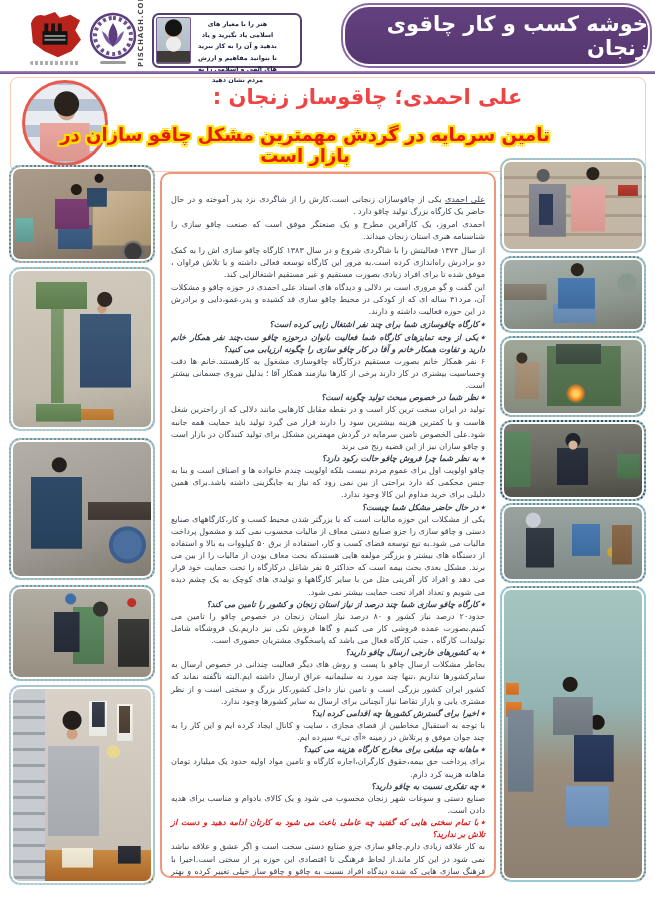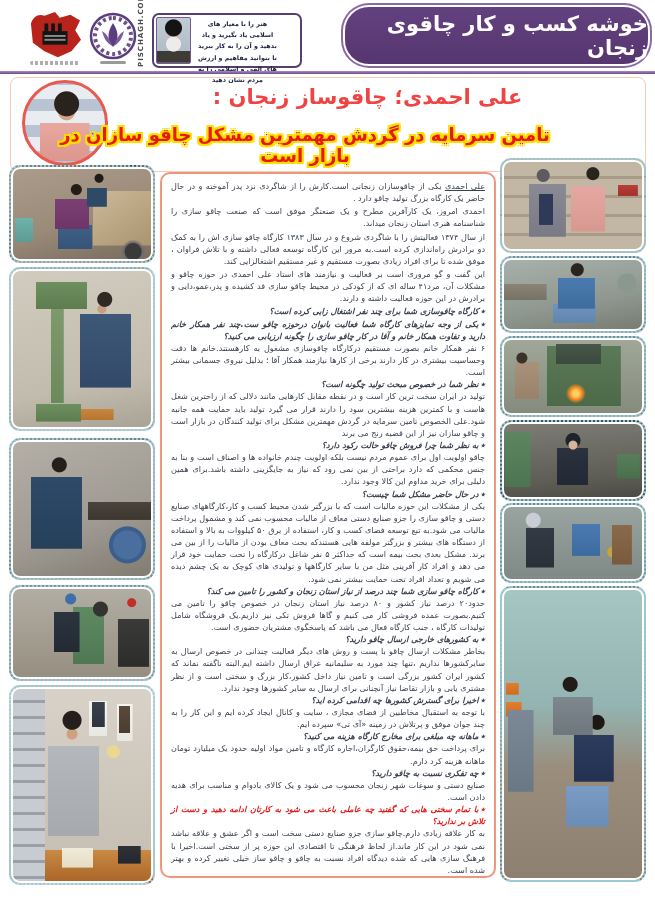--- a/index.html
+++ b/index.html
@@ -40,21 +40,21 @@
       linear-gradient(#e8a8a0,#dc968e) 50% 96%/62% 48% no-repeat,
       repeating-linear-gradient(0deg,#b8c4d4 0 12px,#e9edf1 12px 26px);}
   .main-title{left:130px;right:50px;top:85px;text-align:center;font-size:21px;font-weight:bold;
     color:#ef4444;letter-spacing:0;}
   .sub-title{left:40px;right:85px;top:124px;text-align:center;font-size:18px;font-weight:bold;color:#e8180c;
     text-shadow:-2px -2px 0 #ffdf00,2px -2px 0 #ffdf00,-2px 2px 0 #ffdf00,2px 2px 0 #ffdf00,
                 0 -2px 0 #ffdf00,0 2px 0 #ffdf00,-2px 0 0 #ffdf00,2px 0 0 #ffdf00;}
 
   
   .article-box{left:160px;top:172px;width:336px;height:706px;border:2px solid #ef967e;border-radius:10px;
-    box-sizing:border-box;padding:6px 9px 4px 9px;overflow:hidden;background:#fff;}
+    box-sizing:border-box;padding:19px 9px 4px 9px;overflow:hidden;background:#fff;}
   .article-box p{margin:0;font-size:8.1px;line-height:1.5;color:#3c4250;text-align:justify;}
   .intro p{margin-bottom:1px;}
   .intro-name{text-decoration:underline;}
   .question{color:#e2552b;font-weight:bold;text-align:right;margin-top:1px;font-style:italic;}
   .question.red{color:#e31b1b;}
   .qmark{margin-left:2px;}
 
   
   .ph{border:2px dotted #8ecfe8;border-radius:11px;box-shadow:inset 0 0 0 2px #ffffff;
       background-repeat:no-repeat;box-sizing:border-box;}
@@ -220,21 +220,21 @@
   <div class="abs ph r3"></div>
   <div class="abs ph r4"></div>
   <div class="abs ph r5"></div>
   <div class="abs ph r6"></div>
 
   <div class="abs article-box">
     <div class="intro">
       <p><span class="intro-name">علی احمدی</span><span> یکی از چاقوسازان زنجانی است.کارش را از شاگردی نزد پدر آموخته و در حال حاضر یک کارگاه بزرگ تولید چاقو دارد .</span></p>
       <p>احمدی امروز، یک کارآفرین مطرح و یک صنعتگر موفق است که صنعت چاقو سازی را شناسنامه هنری استان زنجان میداند.</p>
       <p>از سال ۱۳۷۴ فعالیتش را با شاگردی شروع و در سال ۱۳۸۳ کارگاه چاقو سازی اش را به کمک دو برادرش راه‌اندازی کرده است.به مرور این کارگاه توسعه فعالی داشته و با تلاش فراوان ، موفق شده تا برای افراد زیادی بصورت مستقیم و غیر مستقیم اشتغالزایی کند.</p>
-      <p>این گفت و گو مروری است بر فعالیت و نیازمند های استاد علی احمدی در حوزه چاقو و مشکلات آن، مرد۴۱ ساله ای که از کودکی در محیط چاقو سازی قد کشیده و پدر،عمو،دایی و برادرش در این حوزه فعالیت داشته و دارند.</p>
+      <p>این گفت و گو مروری است بر دلالی و دیدگاه های استاد علی احمدی در حوزه چاقو و مشکلات آن، مرد۴۱ ساله ای که از کودکی در محیط چاقو سازی قد کشیده و پدر،عمو،دایی و برادرش در این حوزه فعالیت داشته و دارند.</p>
     </div>
 
     <p class="question"><span class="qmark">٭</span><span>کارگاه چاقوسازی شما برای چند نفر اشتغال زایی کرده است؟</span></p>
 
     <p class="question"><span class="qmark">٭</span><span>یکی از وجه تمایزهای کارگاه شما فعالیت بانوان درحوزه چاقو ست.چند نفر همکار خانم دارید و تفاوت همکار خانم و آقا در کار چاقو سازی را چگونه ارزیابی می کنید؟</span></p>
     <p class="answer">۶ نفر همکار خانم بصورت مستقیم درکارگاه چاقوسازی مشغول به کارهستند.خانم ها دقت وحساسیت بیشتری در کار دارند برخی از کارها نیازمند همکار آقا ؛ بدلیل نیروی جسمانی بیشتر است.</p>
 
     <p class="question"><span class="qmark">٭</span><span>نظر شما در خصوص مبحث تولید چگونه است؟</span></p>
     <p class="answer">تولید در ایران سخت ترین کار است و در نقطه مقابل کارهایی مانند دلالی که از راحترین شغل هاست و با کمترین هزینه بیشترین سود را دارند قرار می گیرد تولید باید حمایت همه جانبه شود.علی الخصوص تامین سرمایه در گردش مهمترین مشکل برای تولید کنندگان در بازار است و چاقو سازان نیز از این قضیه رنج می برند</p>
 

